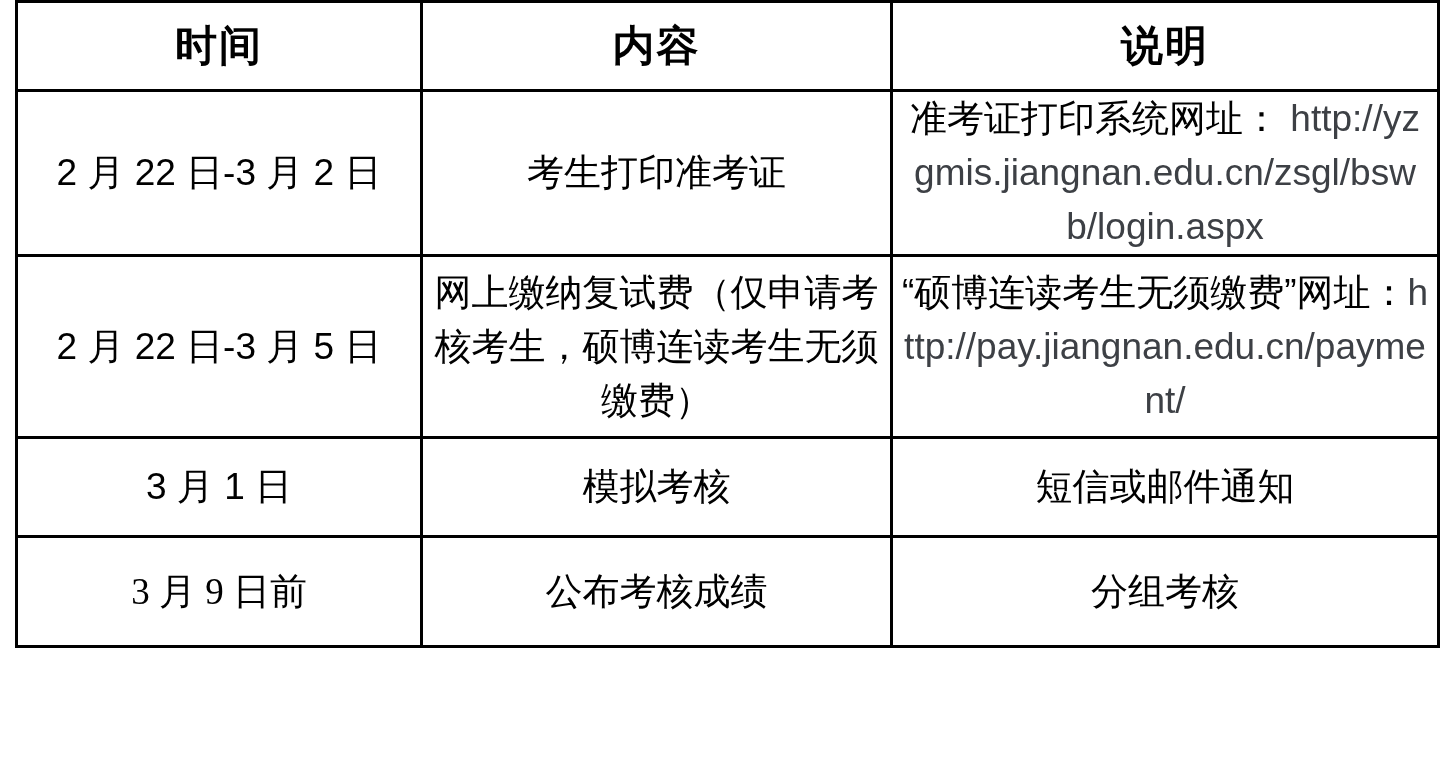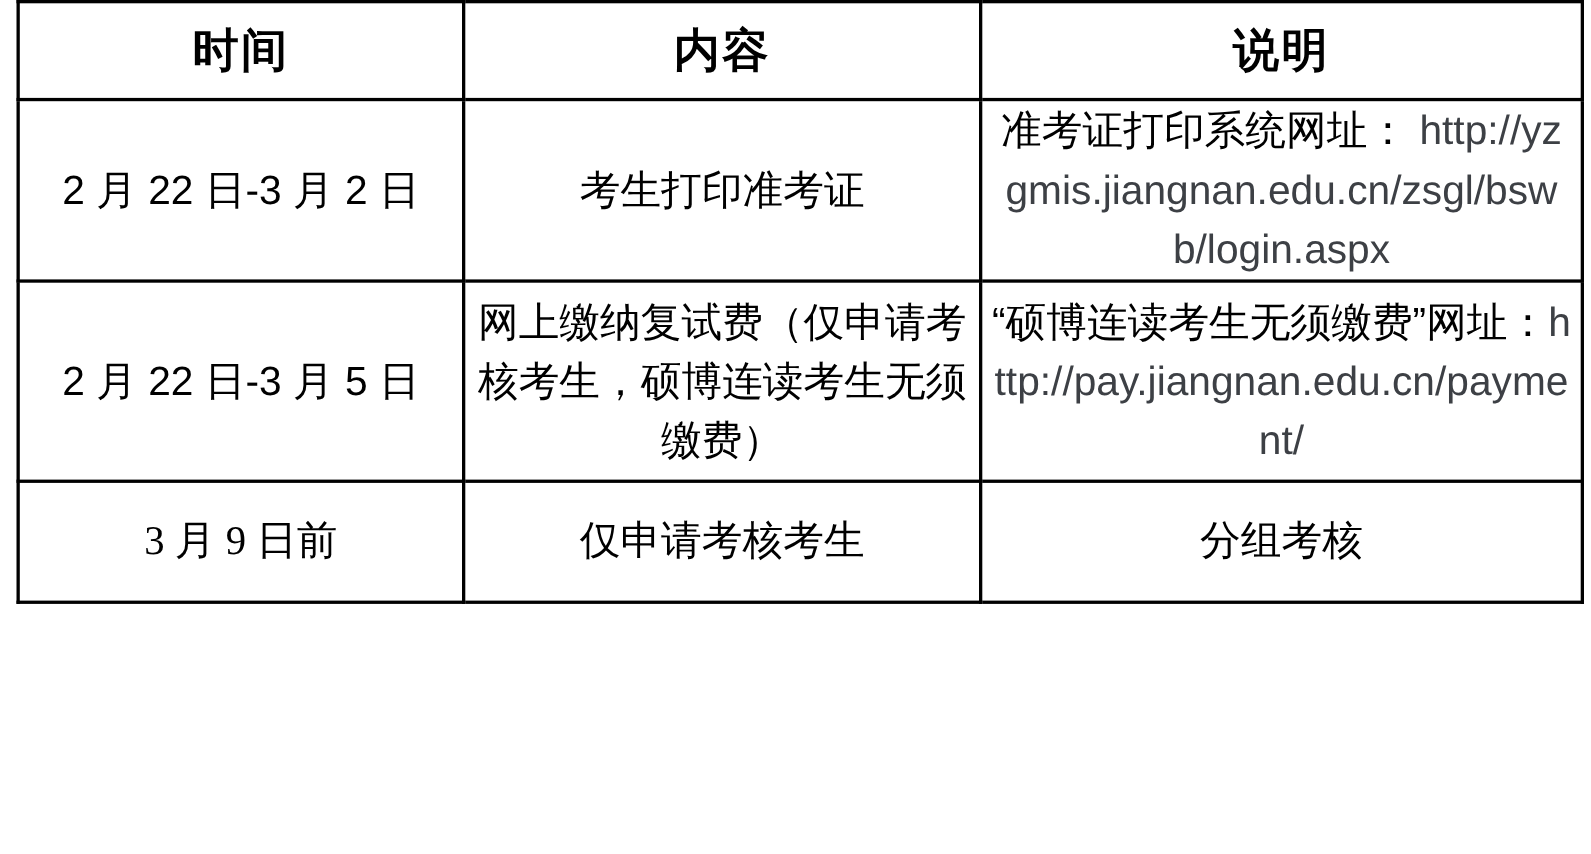--- a/index.html
+++ b/index.html
@@ -80,22 +80,27 @@
         <td>考生打印准考证</td>
         <td><span>准考证打印系统网址： </span><span class="note-url">http://yzgmis.jiangnan.edu.cn/zsgl/bswb/login.aspx</span></td>
       </tr>
 
       <tr class="r-1">
         <td>2 月 22 日-3 月 5 日</td>
         <td>网上缴纳复试费（仅申请考核考生，硕博连读考生无须缴费）</td>
         <td><span>“硕博连读考生无须缴费”网址：</span><span class="note-url">http://pay.jiangnan.edu.cn/payment/</span></td>
       </tr>
 
+      <tr class="r-2">
+        <td>3 月 1 日</td>
+        <td>模拟考核</td>
+        <td><span>短信或邮件通知</span><span class="note-url"></span></td>
+      </tr>
 
 
       <tr class="r-4">
         <td>3 月 9 日前</td>
-        <td>仅申请考核考生</td>
+        <td>公布考核成绩</td>
         <td><span>分组考核</span><span class="note-url"></span></td>
       </tr>
     </tbody>
   </table>
 </div>
 
 </body></html>

